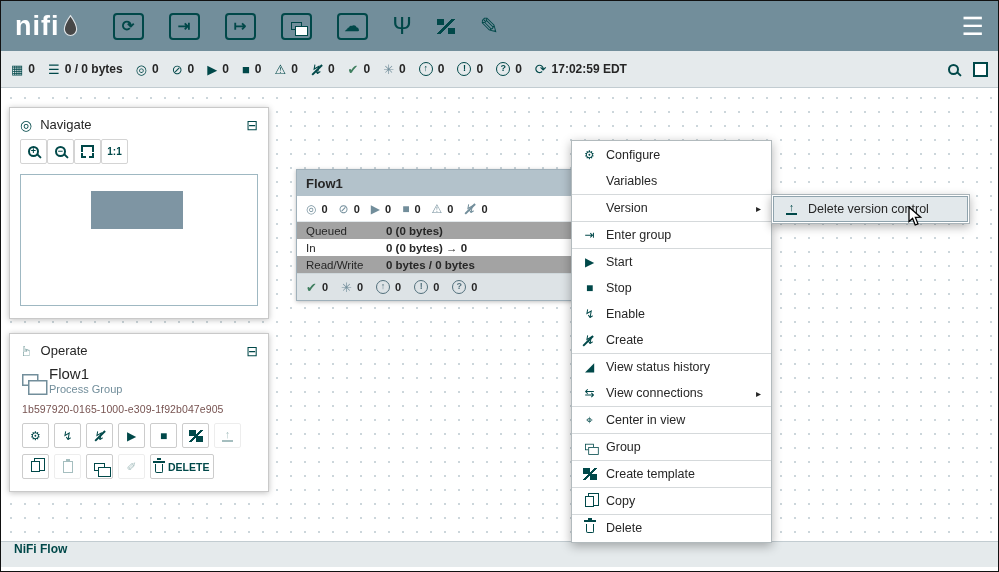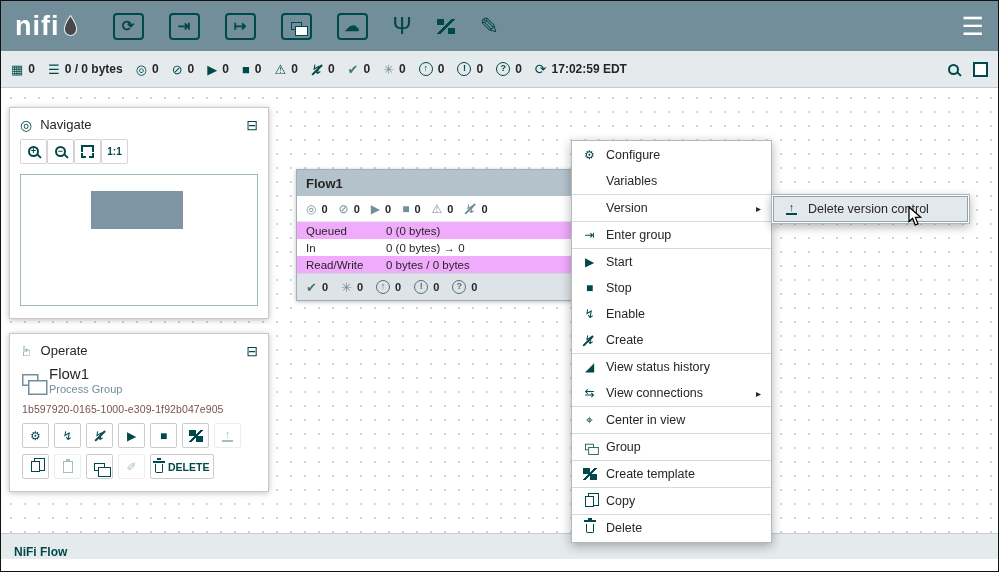--- a/index.html
+++ b/index.html
@@ -90,39 +90,39 @@
   .op-btn { min-width:27px; height:25px; border:1px solid #ccc; border-radius:2px; background:#fff; display:flex; align-items:center; justify-content:center; color:#004849; font-size:12px; cursor:pointer; position:relative; z-index:0; padding:0 4px; gap:5px; }
   .op-btn.disabled { opacity:.35; cursor:default; }
   .del-label { font-size:10.5px; font-weight:bold; color:#004849; }
 
   
   .pg { position:absolute; left:295px; top:81px; width:281px; background:#fff; border:1px solid #9fb0ba; box-shadow:0 1px 4px rgba(0,0,0,.25); }
   .pg-header { height:26px; background:#b3c2cb; display:flex; align-items:center; padding:0 9px; font-size:13px; font-weight:bold; color:#262626; }
   .pg-iconsrow { height:26px; display:flex; align-items:center; gap:11px; padding:0 9px; font-size:11px; border-bottom:1px solid #e2e8eb; }
   .pg-iconsrow .sb-ic { color:#728e9b; font-size:12px; }
   .pg-row { display:flex; align-items:center; height:17px; padding:0 9px; font-size:11.5px; }
-  .pg-row.alt { background:#f0abfc; }
+  .pg-row.alt { background:#a3a3a3; }
   .pg-row .lbl { width:80px; color:#262626; }
-  .pg-row .val { font-weight:normal; color:#262626; }
+  .pg-row .val { font-weight:bold; color:#262626; }
   .pg-footer { height:27px; background:#dde3e6; border-top:1px solid #cfd8dc; display:flex; align-items:center; gap:13px; padding:0 9px; font-size:11px; }
 
   
   .cmenu { position:absolute; left:570px; top:52px; width:201px; background:#fff; border:1px solid #b2babd; box-shadow:0 3px 10px rgba(0,0,0,.3); z-index:5; padding:1px 0; }
   .mi { display:flex; align-items:center; gap:9px; height:26px; padding:0 10px; font-size:12.5px; color:#262626; cursor:pointer; }
   .mi-ic { width:15px; display:flex; justify-content:center; align-items:center; color:#004849; font-size:12px; line-height:1; }
   .mi-caret { margin-left:auto; color:#262626; font-size:10px; }
   .sep { height:1px; background:#d5d9db; margin:0; }
 
   .smenu { position:absolute; left:770px; top:106px; width:199px; background:#fff; border:1px solid #aab4b9; box-shadow:0 3px 10px rgba(0,0,0,.3); z-index:6; padding:1px; }
   .smenu .mi { background:#e2e8eb; border:1px solid #8fa3ad; height:26px; }
 
   .cursor { position:absolute; left:906px; top:118px; z-index:9; }
 
   
-  .footer { position:absolute; left:0; right:0; bottom:12px; height:26px; background:#e5eaec; border-top:1px solid #c2ccd1; display:flex; align-items:flex-end; padding:0 13px; font-size:12px; font-weight:bold; color:#004849; }
+  .footer { position:absolute; left:0; right:0; bottom:4px; height:26px; background:#e5eaec; border-top:1px solid #c2ccd1; display:flex; align-items:flex-start; padding:0 13px; font-size:12px; font-weight:bold; color:#004849; }
 </style>
 </head>
 <body>
 
 <div class="screen">
 
   <header class="topbar">
     <div class="logo">
       <span class="logo-text">nifi</span>
       <svg width="17" height="24" viewBox="0 0 18 24">

